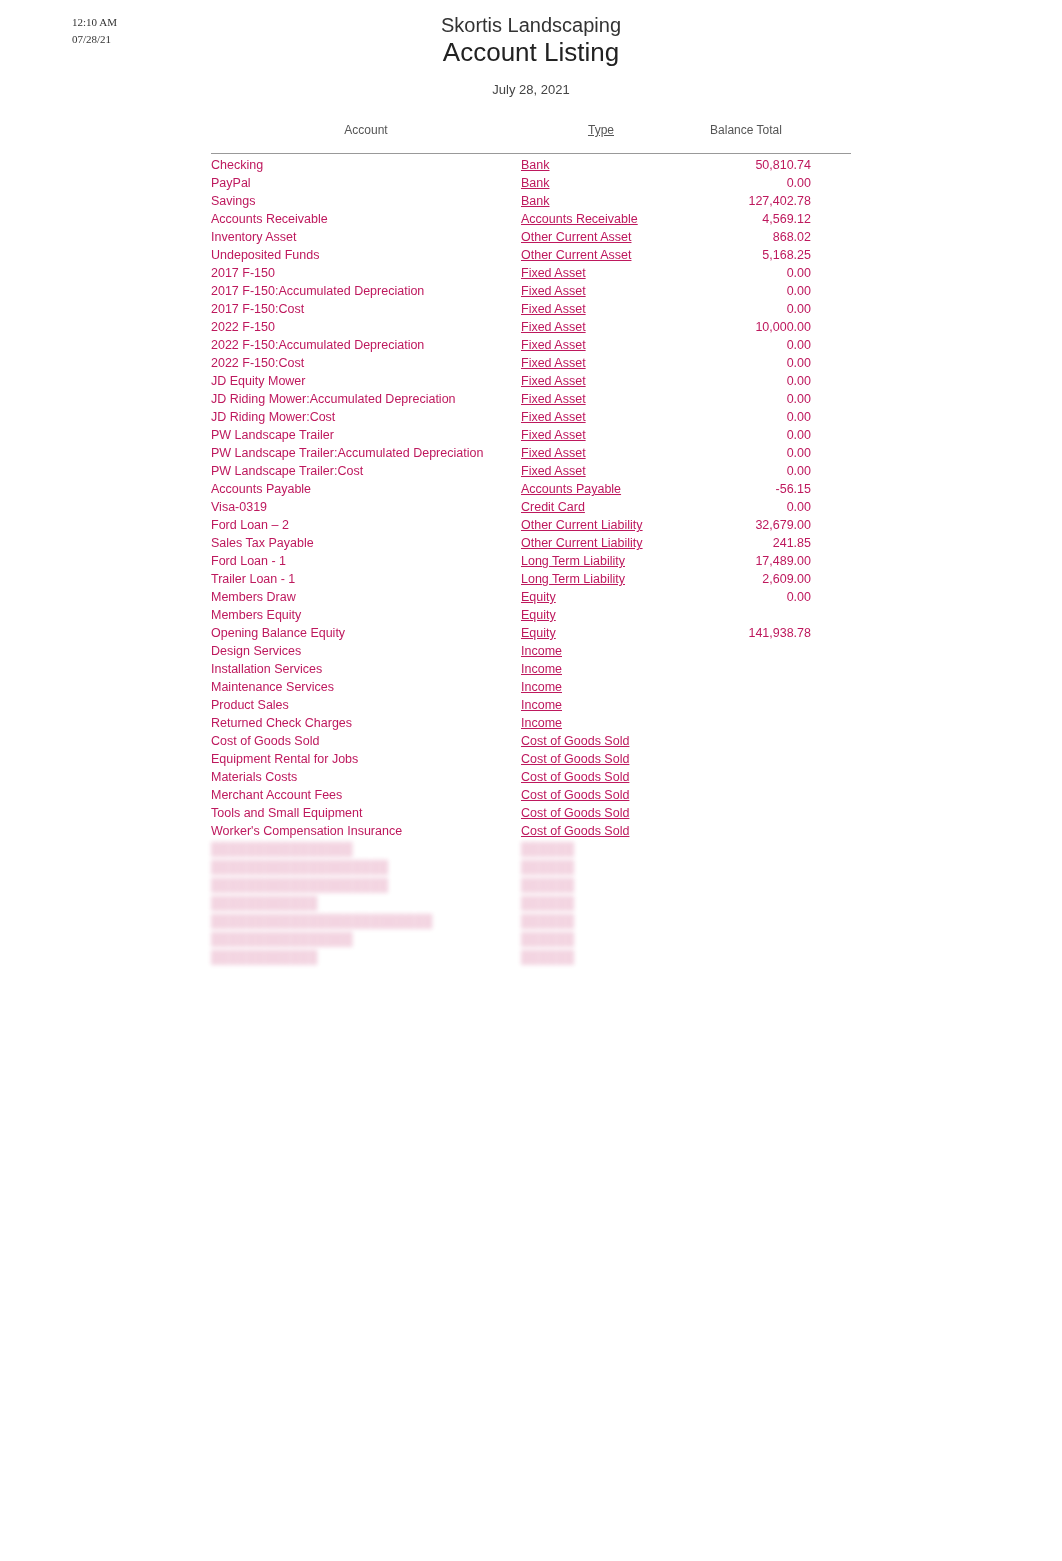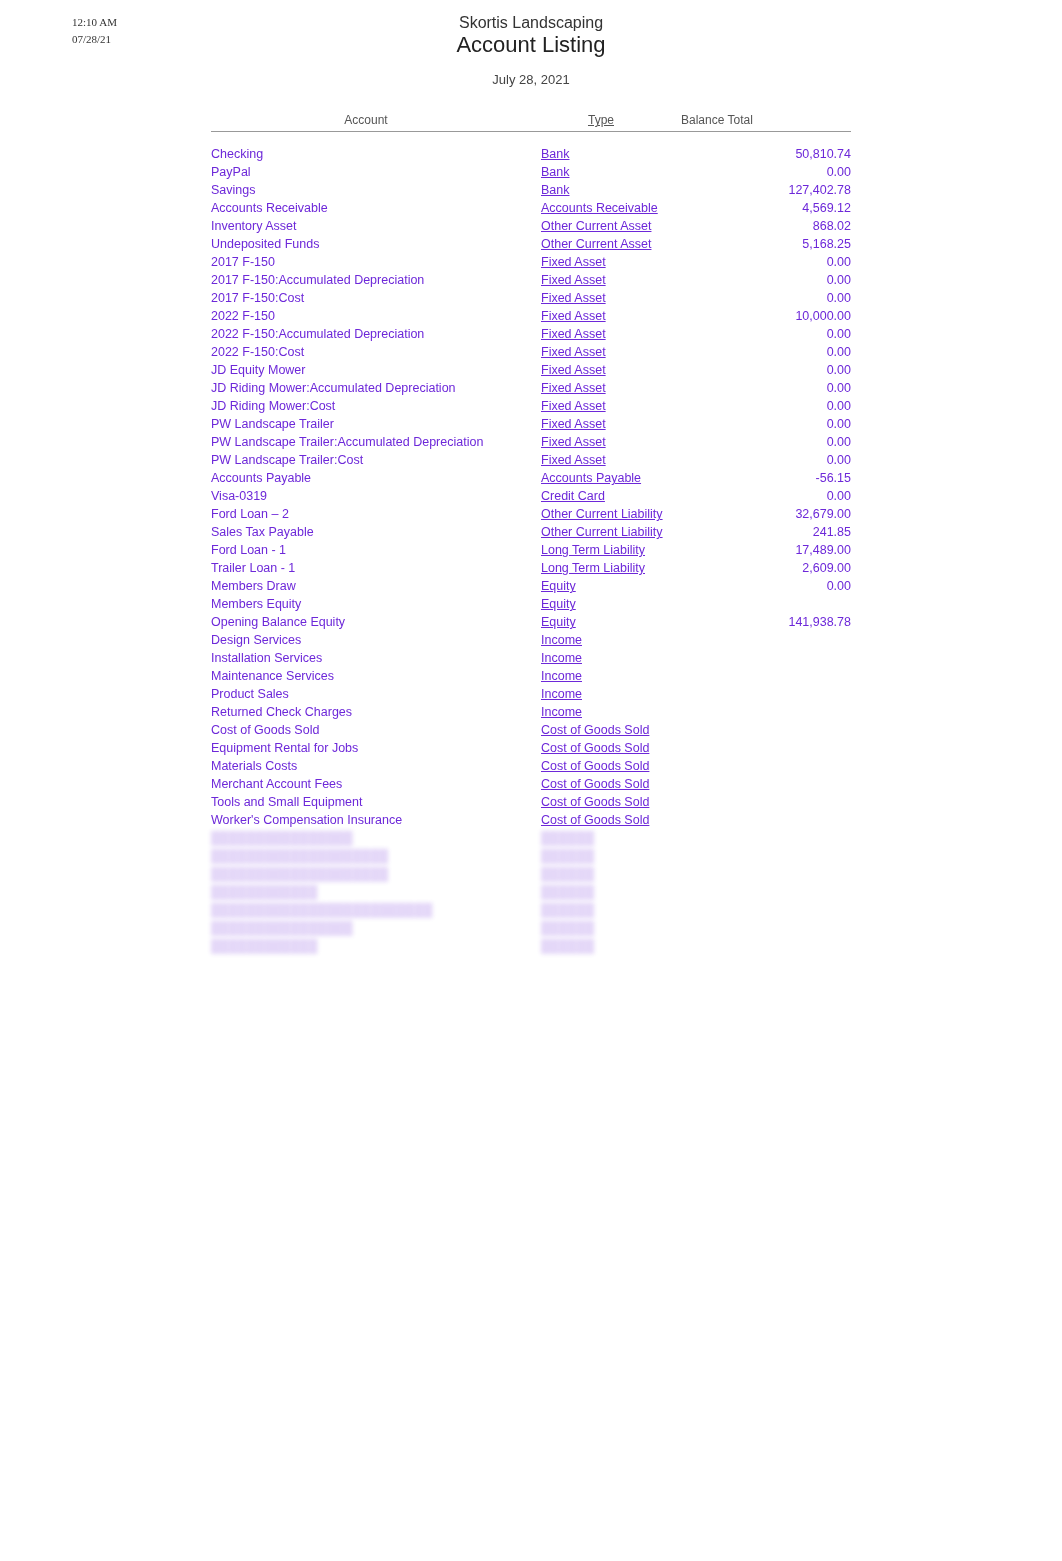--- a/index.html
+++ b/index.html
@@ -20,46 +20,46 @@
       color: #333;
       line-height: 1.5;
       font-family: Liberation Serif, serif;
     }
 
     .header {
       text-align: center;
       padding: 14px 0 8px 0;
     }
     .header .company-name {
-      font-size: 16px;
+      font-size: 20px;
       font-weight: normal;
       color: #333;
     }
     .header .report-title {
-      font-size: 22px;
+      font-size: 26px;
       font-weight: normal;
       color: #222;
       line-height: 1.2;
     }
     .header .report-date {
       font-size: 13px;
       color: #444;
       margin-top: 14px;
     }
 
     .table-container {
       width: 640px;
       margin: 18px auto 0 auto;
     }
 
     .table-header-row {
       display: flex;
       border-bottom: 1px solid #999;
-      padding-bottom: 4px;
-      margin-bottom: 13px;
+      padding-bottom: 16px;
+      margin-bottom: 2px;
     }
     .col-account {
       flex: 0 0 310px;
       min-width: 310px;
     }
     .col-type {
       flex: 0 0 160px;
       min-width: 160px;
       text-decoration: underline;
     }
@@ -70,28 +70,27 @@
     }
 
     .th {
       font-size: 12px;
       font-weight: normal;
       color: #555;
       text-align: center;
     }
     .th.col-account { text-align: center; }
     .th.col-type { text-align: center; }
-    .th.col-balance { text-align: left; }
+    .th.col-balance { text-align: center; }
 
     .data-row {
       display: flex;
       padding: 2px 0;
       font-size: 12.5px;
-      color: #6d28d9;
-      gap: 20px;
+      color: #be185d;
     }
     .data-row:nth-child(odd) {
       background: transparent;
     }
 
     .blurred-section {
       opacity: 0.18;
       filter: blur(2px);
     }
 

